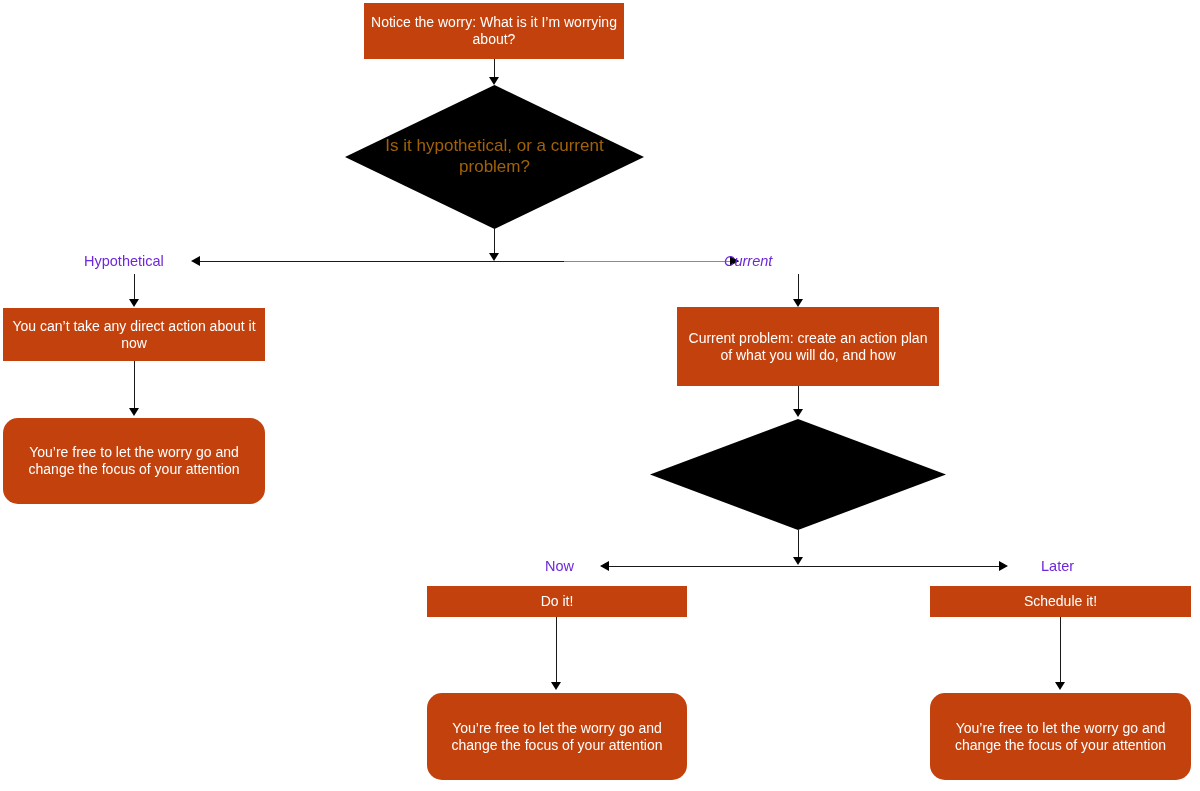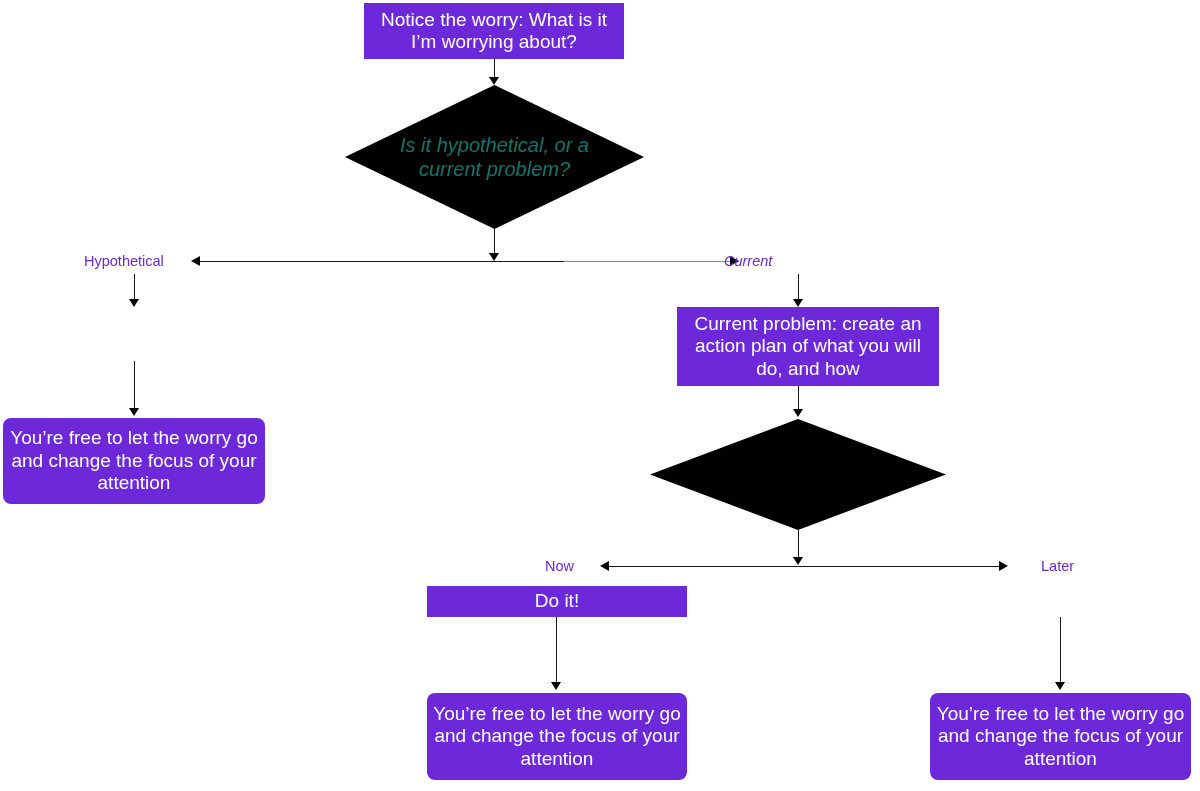--- a/index.html
+++ b/index.html
@@ -13,45 +13,44 @@
   }
   #canvas {
     position: relative;
     width: 1200px;
     height: 791px;
     background: #ffffff;
     overflow: hidden;
   }
   .node {
     position: absolute;
-    background: #6d28d9;
+    background: #c2410c;
     color: #ffffff;
     display: flex;
     align-items: center;
     justify-content: center;
     text-align: center;
     line-height: 1.18;
-    font-size: 19px;
+    font-size: 14px;
     box-sizing: border-box;
     padding: 2px 6px;
   }
   .node.rounded {
-    border-radius: 8px;
+    border-radius: 15px;
   }
   .diamond {
     position: absolute;
-    color: #0f766e;
+    color: #a16207;
     display: flex;
     align-items: center;
     justify-content: center;
     text-align: center;
     line-height: 1.22;
-    font-size: 20px;
+    font-size: 17px;
     box-sizing: border-box;
-    font-style: italic;
   }
   .diamond .dshape {
     position: absolute;
     left: 0; top: 0;
     width: 100%; height: 100%;
     background: #000000;
     -webkit-clip-path: polygon(50% 0%, 100% 50%, 50% 100%, 0% 50%);
     clip-path: polygon(50% 0%, 100% 50%, 50% 100%, 0% 50%);
   }
   .diamond .dtext {
@@ -127,20 +126,23 @@
   <div class="hline" style="left:494px; top:261px; width:70px;"></div>
   <div class="hline faint" style="left:564px; top:261px; width:175px;"></div>
   <div class="arrow-right" style="left:730px; top:256px;"></div>
 
   <div class="edge-label" style="left:84px; top:254px;">Hypothetical</div>
   <div class="edge-label" style="left:724px; top:254px;font-style:italic;">Current</div>
 
   <div class="vline" style="left:134px; top:274px; height:26px;"></div>
   <div class="arrow-down" style="left:129px; top:299px;"></div>
 
+  <div class="node" style="left:3px; top:308px; width:262px; height:53px;">
+    <span>You can’t take any direct action about it now</span>
+  </div>
 
   <div class="vline" style="left:134px; top:361px; height:48px;"></div>
   <div class="arrow-down" style="left:129px; top:408px;"></div>
 
   <div class="node rounded" style="left:3px; top:418px; width:262px; height:86px;">
     <span>You’re free to let the worry go and change the focus of your attention</span>
   </div>
 
   <div class="vline" style="left:798px; top:274px; height:26px;"></div>
   <div class="arrow-down" style="left:793px; top:299px;"></div>
@@ -172,20 +174,23 @@
     <span>Do it!</span>
   </div>
 
   <div class="vline" style="left:556px; top:617px; height:66px;"></div>
   <div class="arrow-down" style="left:551px; top:682px;"></div>
 
   <div class="node rounded" style="left:427px; top:693px; width:260px; height:87px;">
     <span>You’re free to let the worry go and change the focus of your attention</span>
   </div>
 
+  <div class="node" style="left:930px; top:586px; width:261px; height:31px;">
+    <span>Schedule it!</span>
+  </div>
 
   <div class="vline" style="left:1060px; top:617px; height:66px;"></div>
   <div class="arrow-down" style="left:1055px; top:682px;"></div>
 
   <div class="node rounded" style="left:930px; top:693px; width:261px; height:87px;">
     <span>You’re free to let the worry go and change the focus of your attention</span>
   </div>
 
 </div>
 

